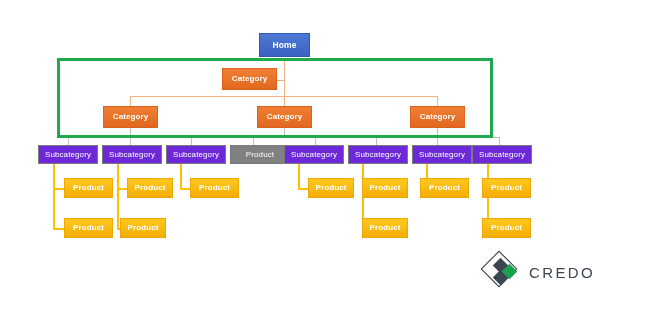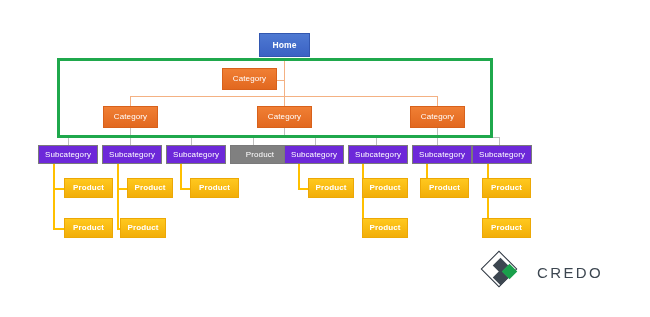--- a/index.html
+++ b/index.html
@@ -38,21 +38,21 @@
   }
   .node.home{
     background:linear-gradient(180deg,#4E79D2 0%,#3B62C4 100%);
     border:1px solid #3257B0;
     font-weight:bold;
     font-size:8.5px;
   }
   .node.category{
     background:linear-gradient(180deg,#F07F34 0%,#E2681F 100%);
     border:1px solid #D8611B;
-    font-weight:normal;
+    font-weight:bold;
   }
   .node.subcategory{
     background:#6d28d9;
     border:1px solid #7A7A7A;
   }
   .node.product-gray{
     background:#808080;
     border:1px solid #7A7A7A;
   }
   .node.product{
@@ -68,21 +68,21 @@
     box-sizing:border-box;
     z-index:8;
     background:transparent;
   }
 
   
   #logo{
     position:absolute;
     display:flex;
     align-items:center;
-    gap:16px;
+    gap:8px;
     z-index:9;
   }
   #logo .mark{
     position:relative;
     width:38px;height:38px;
   }
   #logo .diamond{
     position:absolute;left:3px;top:3px;
     width:26px;height:26px;
     border:1.6px solid #2C3540;

